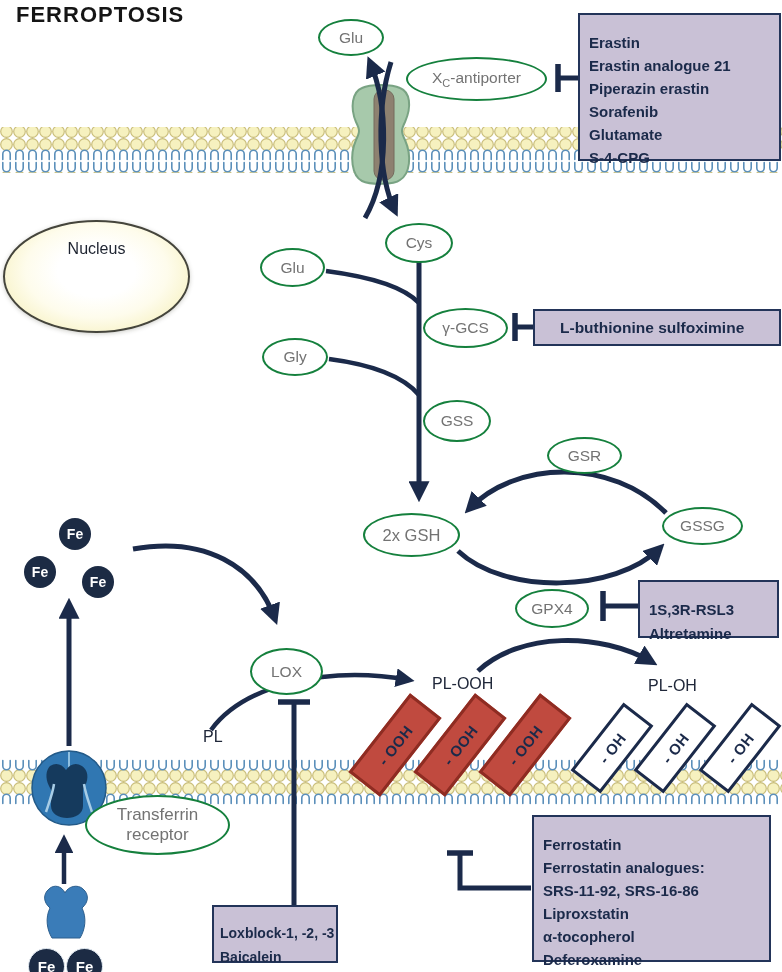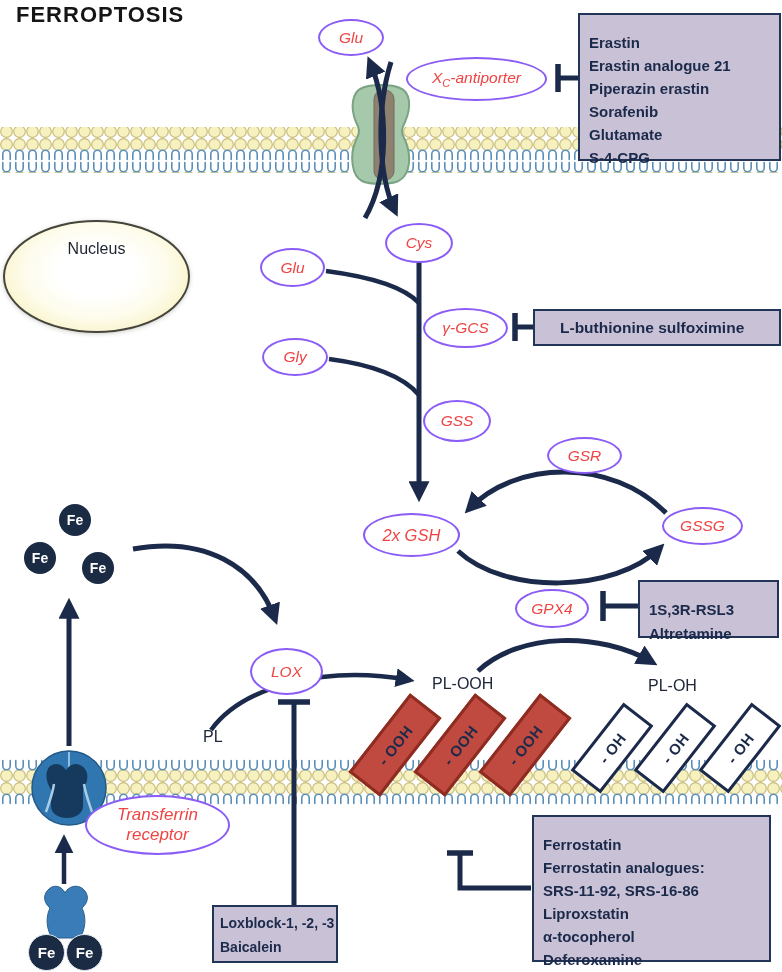--- a/index.html
+++ b/index.html
@@ -1,37 +1,37 @@
 <!DOCTYPE html>
 <html><head>
 <meta charset="utf-8">
 <style>
   html,body{margin:0;padding:0;background:#fff;}
   body{width:782px;height:972px;overflow:hidden;font-family:"Liberation Sans",sans-serif;}
   #canvas{position:relative;width:782px;height:972px;background:#ffffff;}
   #diagram-svg{position:absolute;left:0;top:0;width:782px;height:972px;}
   .title{position:absolute;left:16px;top:2px;font-size:22px;font-weight:bold;letter-spacing:1px;color:#151515;}
-  .oval{position:absolute;background:#fff;border:2px solid #8b5cf6;border-radius:50%;
-        display:flex;align-items:center;justify-content:center;color:#ef4444;
-        font-size:15.5px;box-sizing:border-box;text-align:center;line-height:1.15;font-style:italic;}
+  .oval{position:absolute;background:#fff;border:2px solid #15803d;border-radius:50%;
+        display:flex;align-items:center;justify-content:center;color:#737373;
+        font-size:15.5px;box-sizing:border-box;text-align:center;line-height:1.15;}
   .oval .sub{font-size:11px;vertical-align:-4px;}
   .pbox{position:absolute;background:#c9c1d6;border:2px solid #233459;color:#1b2a4a;
         font-weight:bold;font-size:15px;line-height:23px;padding:16px 9px;box-sizing:border-box;white-space:nowrap;}
   .plabel{position:absolute;color:#20283a;font-size:15.5px;white-space:nowrap;}
   .nucleus{position:absolute;left:3px;top:220px;width:187px;height:113px;border-radius:50%;
            border:2px solid #45453c;box-sizing:border-box;
            background:radial-gradient(ellipse at 50% 45%, #ffffff 30%, #fefcec 55%, #f8f3c9 78%, #f4eebb 100%);
            box-shadow:0 1px 4px rgba(60,60,40,.25);}
   .nucleus span{position:absolute;top:18px;left:0;width:100%;text-align:center;font-size:16px;color:#1e2430;}
   .tiltrect{position:absolute;display:flex;align-items:center;justify-content:center;
             box-sizing:border-box;font-weight:bold;letter-spacing:.5px;color:#1b2a4a;font-size:15px;}
   .redrect{width:100px;height:40px;background:#c04a3f;border:3px solid #8e2c22;transform:rotate(-52deg);}
   .whiterect{width:86px;height:38px;background:#ffffff;border:3px solid #1b2a4a;transform:rotate(-52deg);}
   .fe{position:absolute;border-radius:50%;background:#1c2b44;color:#fff;font-weight:bold;
-      display:flex;align-items:center;justify-content:center;}
+      display:flex;align-items:center;justify-content:center;margin-top:14px;}
   .fe.small{width:32px;height:32px;font-size:14px;}
   .fe.big{width:37px;height:37px;font-size:15px;border:1px solid #e4ecf3;box-sizing:border-box;}
   .two-line{line-height:20px;}
   .lipid-label{position:absolute;left:398px;top:809px;width:122px;text-align:center;
                color:#20283a;font-size:15.5px;line-height:18px;}
 </style>
 </head>
 <body>
 
 <div id="canvas">
@@ -115,21 +115,21 @@
 
   <div class="pbox" style="left:533px;top:309px;width:248px;height:37px;font-size:15.5px;padding:5px 25px;">
     <div>L-buthionine sulfoximine</div>
   </div>
 
   <div class="pbox" style="left:638px;top:580px;width:141px;height:58px;line-height:24px;">
     <div>1S,3R-RSL3</div>
     <div>Altretamine</div>
   </div>
 
-  <div class="pbox" style="left:212px;top:905px;width:126px;height:58px;line-height:24px;font-size:14px;padding:4px 6px;">
+  <div class="pbox" style="left:212px;top:905px;width:126px;height:58px;line-height:24px;font-size:14px;padding:14px 6px;">
     <div>Loxblock-1, -2, -3</div>
     <div>Baicalein</div>
   </div>
 
   <div class="pbox" style="left:532px;top:815px;width:239px;height:147px;">
     <div>Ferrostatin</div>
     <div>Ferrostatin analogues:</div>
     <div>SRS-11-92,  SRS-16-86</div>
     <div>Liproxstatin</div>
     <div>α-tocopherol</div>

